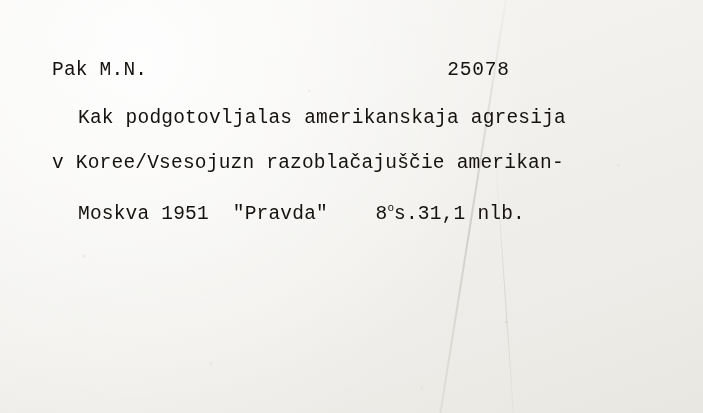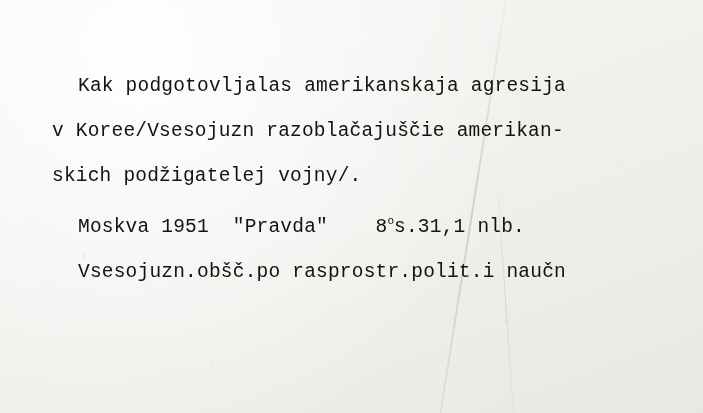--- a/index.html
+++ b/index.html
@@ -95,23 +95,25 @@
 </style>
 </head>
 <body>
 
 <div id="card">
   <div class="crease"></div>
   <div class="crease2"></div>
 
   <div class="text-block">
 
+    <div class="header-row">
+      <span class="author">Pak M.N.</span>
+      <span class="shelfmark">25078</span>
+    </div>
 
     <div class="body-line indent">Kak podgotovljalas amerikanskaja agresija</div>
     <div class="body-line">v Koree/Vsesojuzn razoblačajuščie amerikan-</div>
-    <div class="body-line">skich podžigatelej vojny/.</div>
 
     <div class="body-line indent"><span>Moskva 1951  "Pravda"    8</span><span class="sup">o</span><span>s.31,1 nlb.</span></div>
 
-    <div class="body-line indent">Vsesojuzn.obšč.po rasprostr.polit.i naučn</div>
 
   </div>
 </div>
 
 </body></html>

